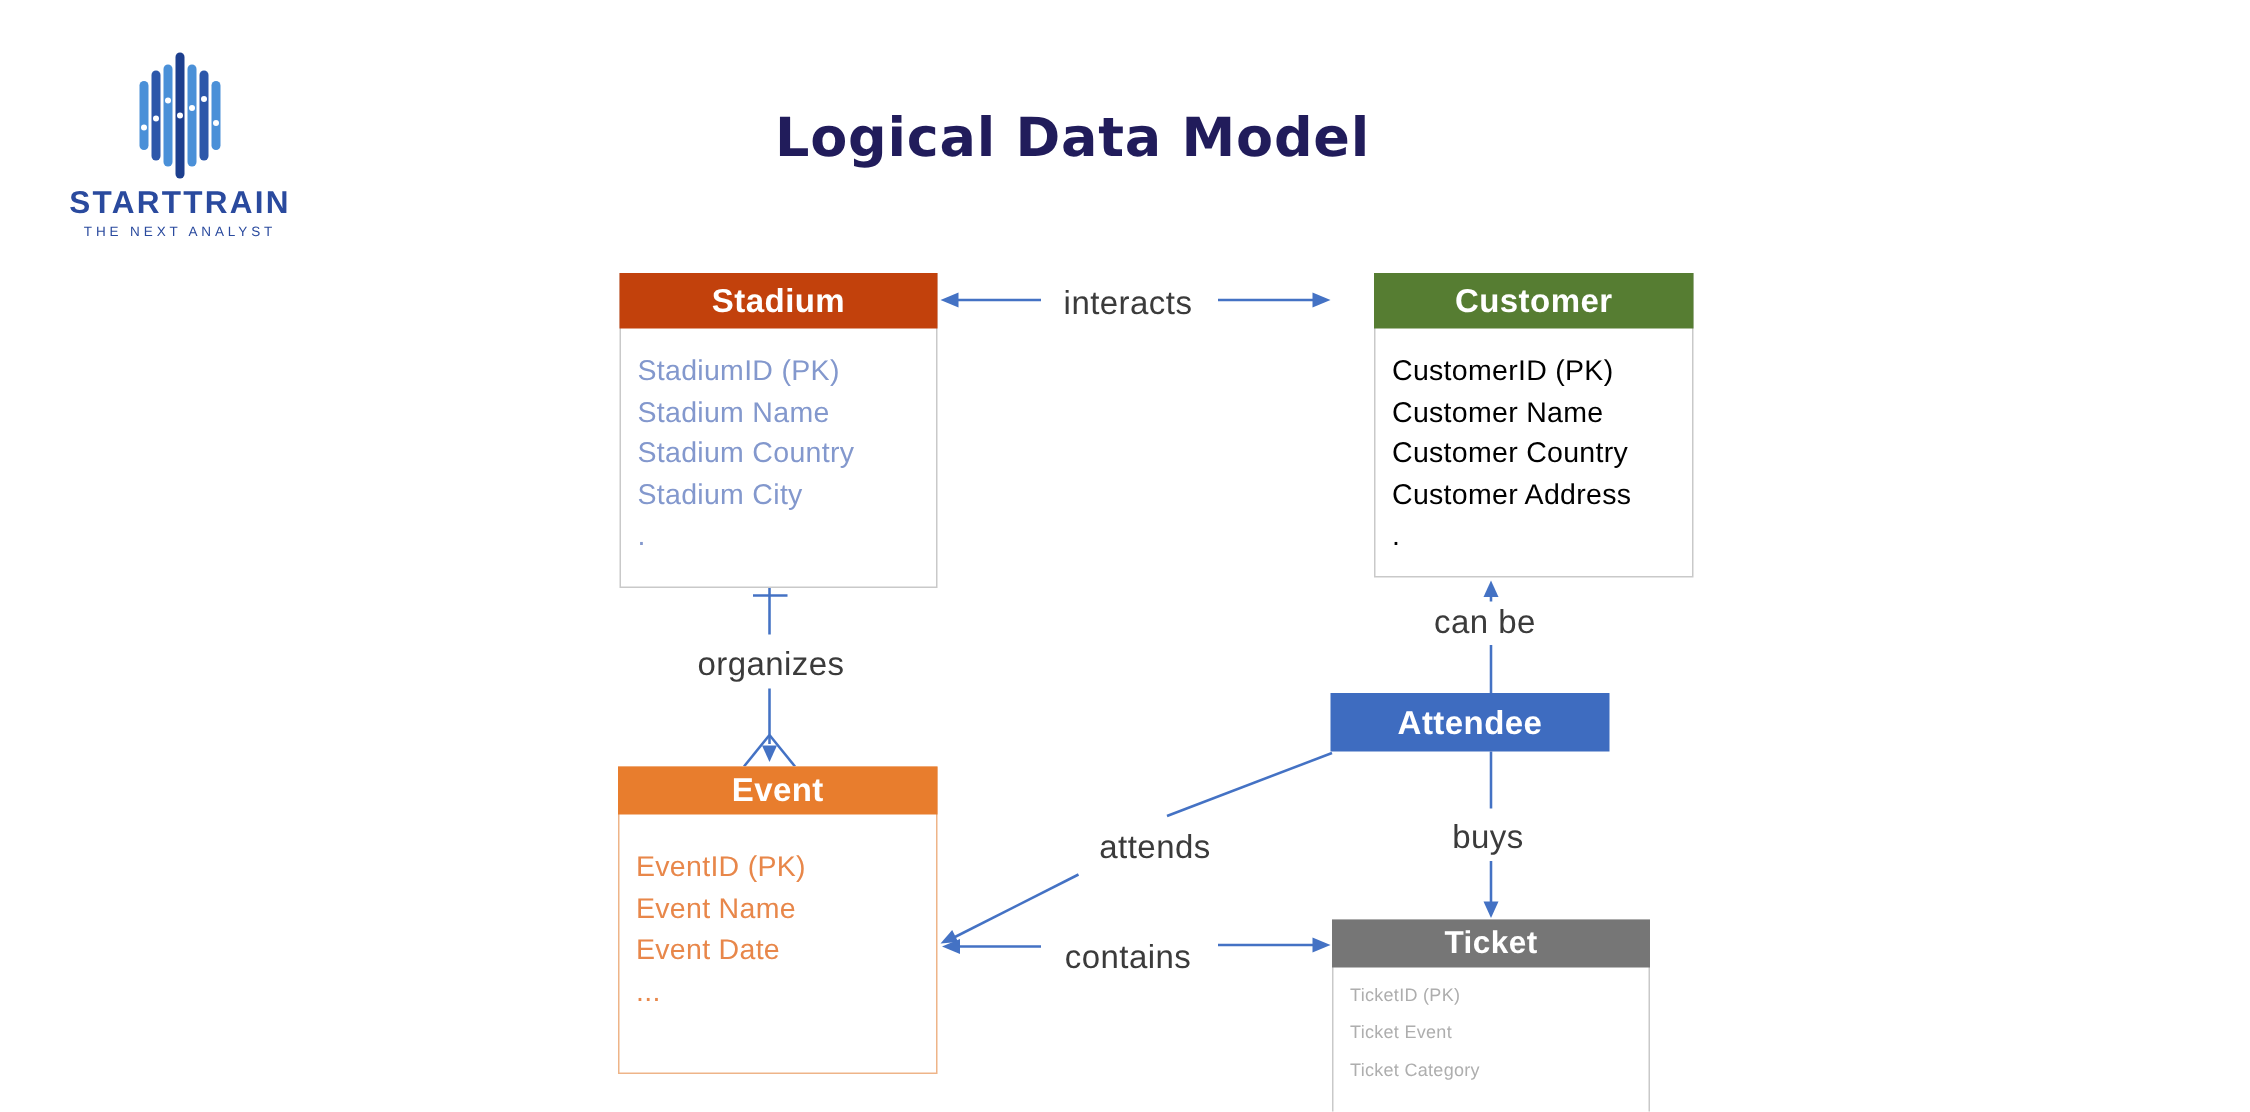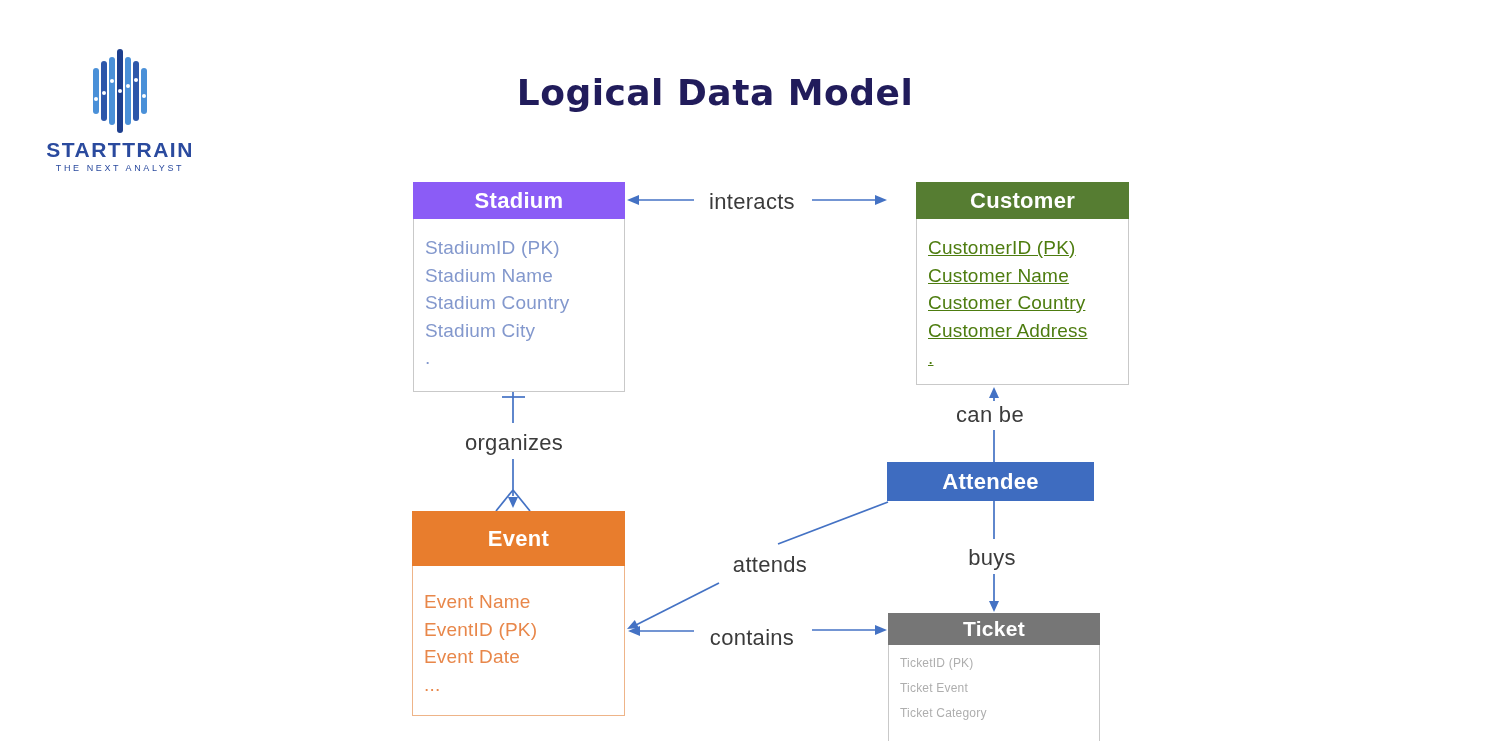--- a/index.html
+++ b/index.html
@@ -2,21 +2,21 @@
 <html><head>
 <meta charset="utf-8">
 <style>
   * { margin: 0; padding: 0; box-sizing: border-box; }
   html, body { width: 1500px; height: 741px; overflow: hidden; background: #ffffff; }
   body { font-family: "Liberation Sans", sans-serif; position: relative; }
 
   .canvas { position: absolute; inset: 0; width: 1500px; height: 741px; background: #ffffff; }
 
   
-  .logo { position: absolute; left: 28px; top: 48px; width: 184px; text-align: center; }
+  .logo { position: absolute; left: 28px; top: 34px; width: 184px; text-align: center; }
   .logo-bars { height: 86px; display: flex; align-items: center; justify-content: center; gap: 2px; }
   .logo-bar { position: relative; width: 6px; border-radius: 3px; }
   .logo-dot { position: absolute; left: 1px; width: 4px; height: 4px; border-radius: 50%; background: #ffffff; }
   .logo-name { margin-top: 4px; font-size: 21px; font-weight: bold; letter-spacing: 1.5px; color: #2a4a9e; white-space: nowrap; }
   .logo-tagline { margin-top: 1px; font-size: 9px; letter-spacing: 2.6px; color: #2a4a9e; white-space: nowrap; }
 
   
   .page-title {
     position: absolute; left: 715px; top: 72px; transform: translateX(-50%);
     font-family: "DejaVu Sans", sans-serif;
@@ -27,23 +27,23 @@
   .entity { position: absolute; background: #ffffff; border: 1px solid #c9c9c9; }
   .entity-header {
     margin: -1px; height: 37px; display: flex; align-items: center; justify-content: center;
     color: #ffffff; font-weight: bold; font-size: 22px; letter-spacing: 0.3px;
   }
   .entity-body { padding: 16px 0 0 11px; font-size: 19px; line-height: 27.5px; letter-spacing: 0.2px; }
 
   #entity-stadium  { left: 413px; top: 182px; width: 212px; height: 210px; }
   #entity-customer { left: 916px; top: 182px; width: 213px; height: 203px; }
   #entity-event    { left: 412px; top: 511px; width: 213px; height: 205px; border-color: #eeb488; }
-  #entity-event .entity-header { height: 55px; }
+  #entity-event .entity-header { height: 32px; }
   #entity-event .entity-body { padding-top: 23px; }
-  #entity-attendee { left: 887px; top: 462px; width: 207px; height: 39px; border: none; }
+  #entity-attendee { left: 887px; top: 462px; width: 186px; height: 39px; border: none; }
   #entity-attendee .entity-header { margin: 0; height: 39px; }
   #entity-ticket   { left: 888px; top: 613px; width: 212px; height: 160px; }
   #entity-ticket .entity-header { height: 32px; font-size: 21px; }
   #entity-ticket .entity-body { padding-top: 7px; font-size: 12px; line-height: 25px; }
 
   
   .rel-label {
     position: absolute; transform: translate(-50%, -50%);
     font-size: 22px; color: #3b3b3b; letter-spacing: 0.3px; white-space: nowrap; background: #ffffff; padding: 0 4px;
   }
@@ -136,46 +136,46 @@
   </svg>
 
   <div class="rel-label" id="label-interacts">interacts</div>
   <div class="rel-label" id="label-organizes">organizes</div>
   <div class="rel-label" id="label-canbe">can be</div>
   <div class="rel-label" id="label-attends">attends</div>
   <div class="rel-label" id="label-buys">buys</div>
   <div class="rel-label" id="label-contains">contains</div>
 
   <div class="entity" id="entity-stadium">
-    <div class="entity-header" style="background: #8b5cf6;">Stadium</div>
+    <div class="entity-header" style="background: #c2410c;">Stadium</div>
     <div class="entity-body" style="color: rgb(131, 152, 205);">
       <div>StadiumID (PK)</div>
       <div>Stadium Name</div>
       <div>Stadium Country</div>
       <div>Stadium City</div>
       <div>.</div>
     </div>
   </div>
 
   <div class="entity" id="entity-customer">
     <div class="entity-header" style="background: rgb(86, 125, 50);">Customer</div>
-    <div class="entity-body" style="color: #4d7c0f; text-decoration: underline;">
+    <div class="entity-body" style="color: #000000;">
       <div>CustomerID (PK)</div>
       <div>Customer Name</div>
       <div>Customer Country</div>
       <div>Customer Address</div>
       <div>.</div>
     </div>
   </div>
 
   <div class="entity" id="entity-event">
     <div class="entity-header" style="background: rgb(232, 125, 45);">Event</div>
     <div class="entity-body" style="color: rgb(232, 135, 74);">
+      <div>EventID (PK)</div>
       <div>Event Name</div>
-      <div>EventID (PK)</div>
       <div>Event Date</div>
       <div>...</div>
     </div>
   </div>
 
   <div class="entity" id="entity-attendee">
     <div class="entity-header" style="background: rgb(62, 108, 192);">Attendee</div>
   </div>
 
   <div class="entity" id="entity-ticket">

